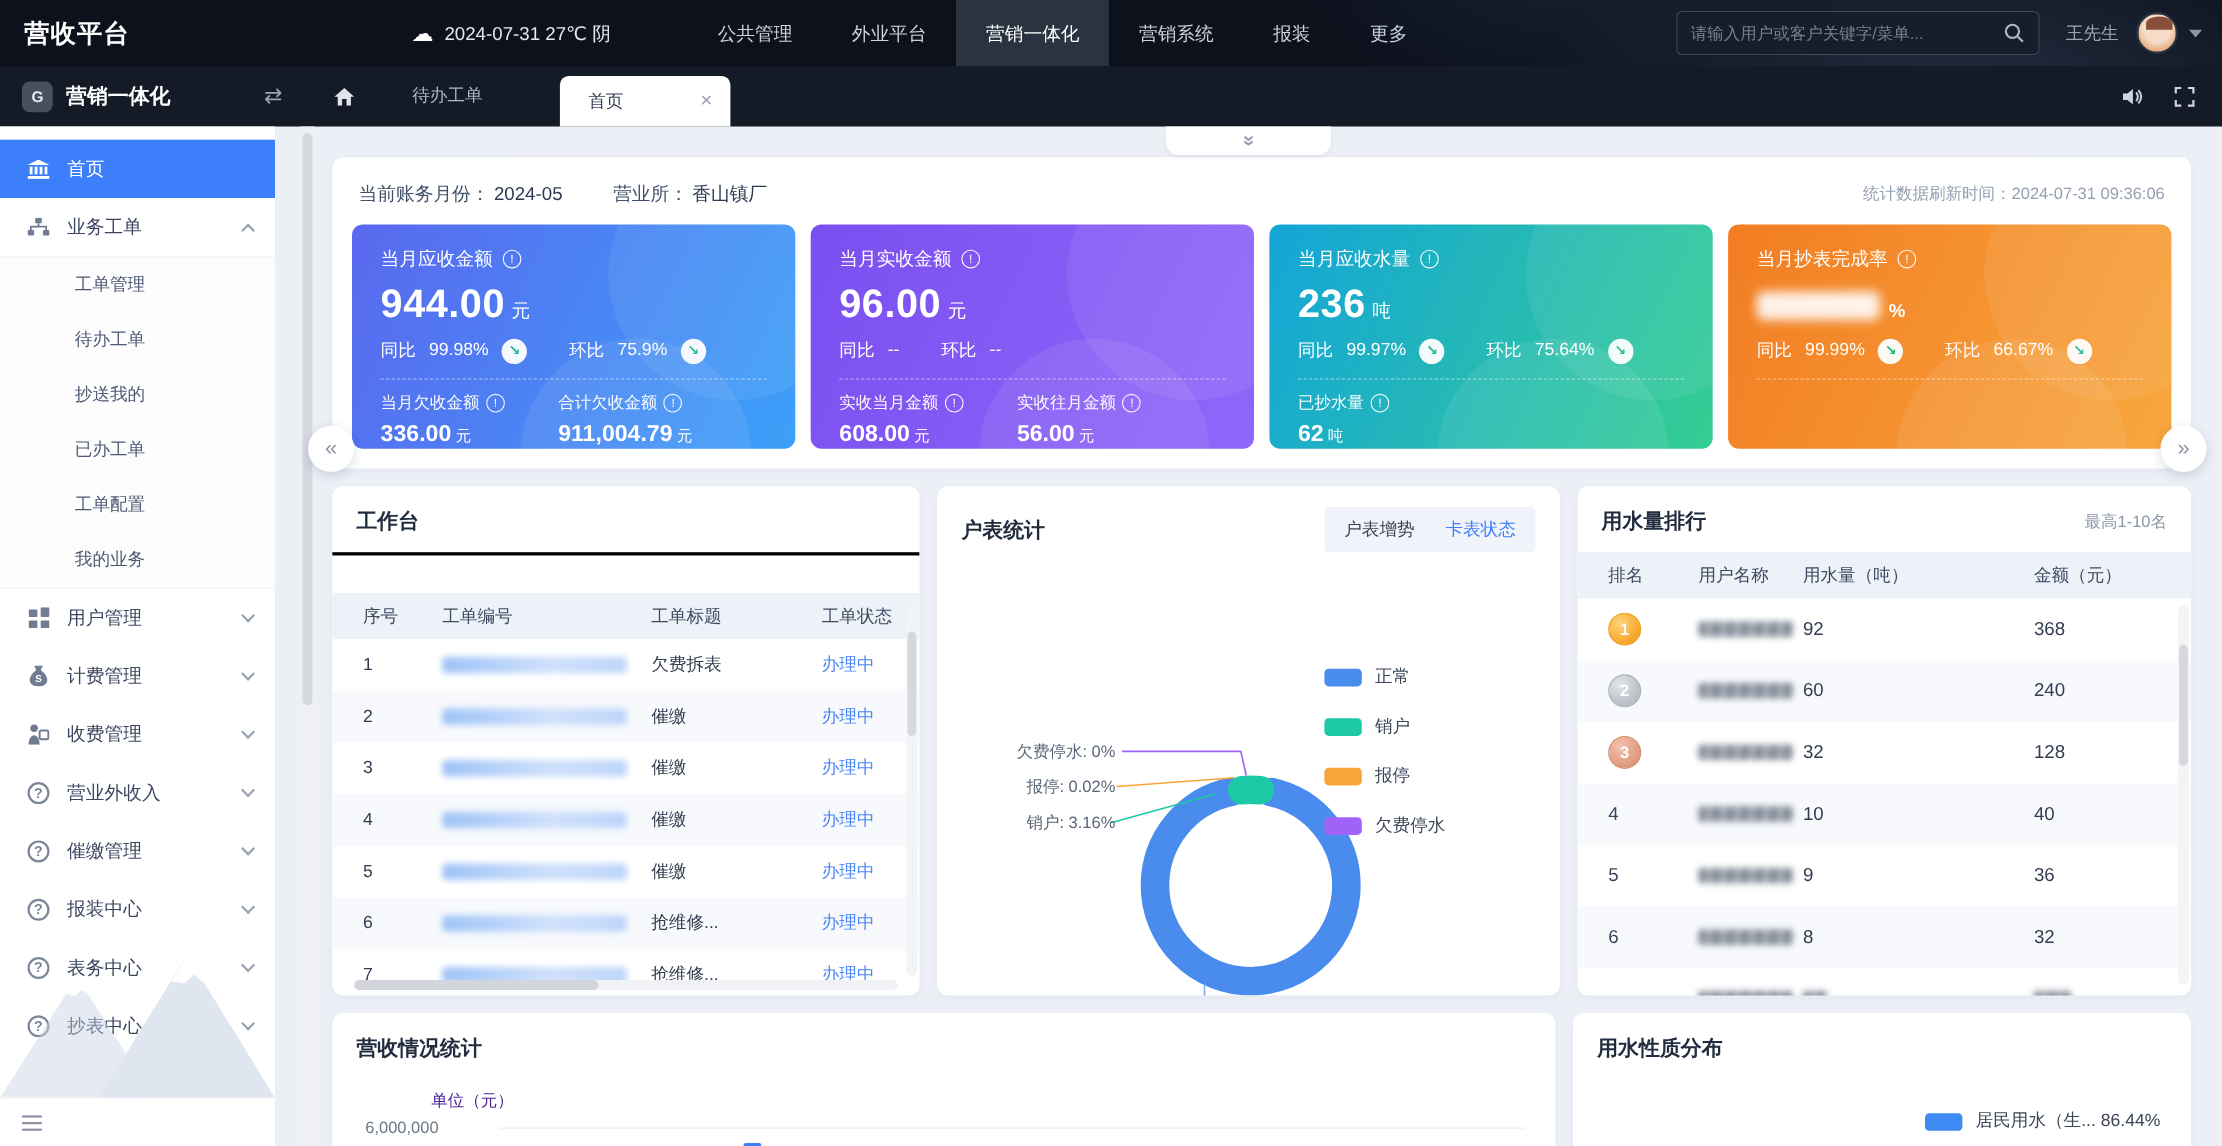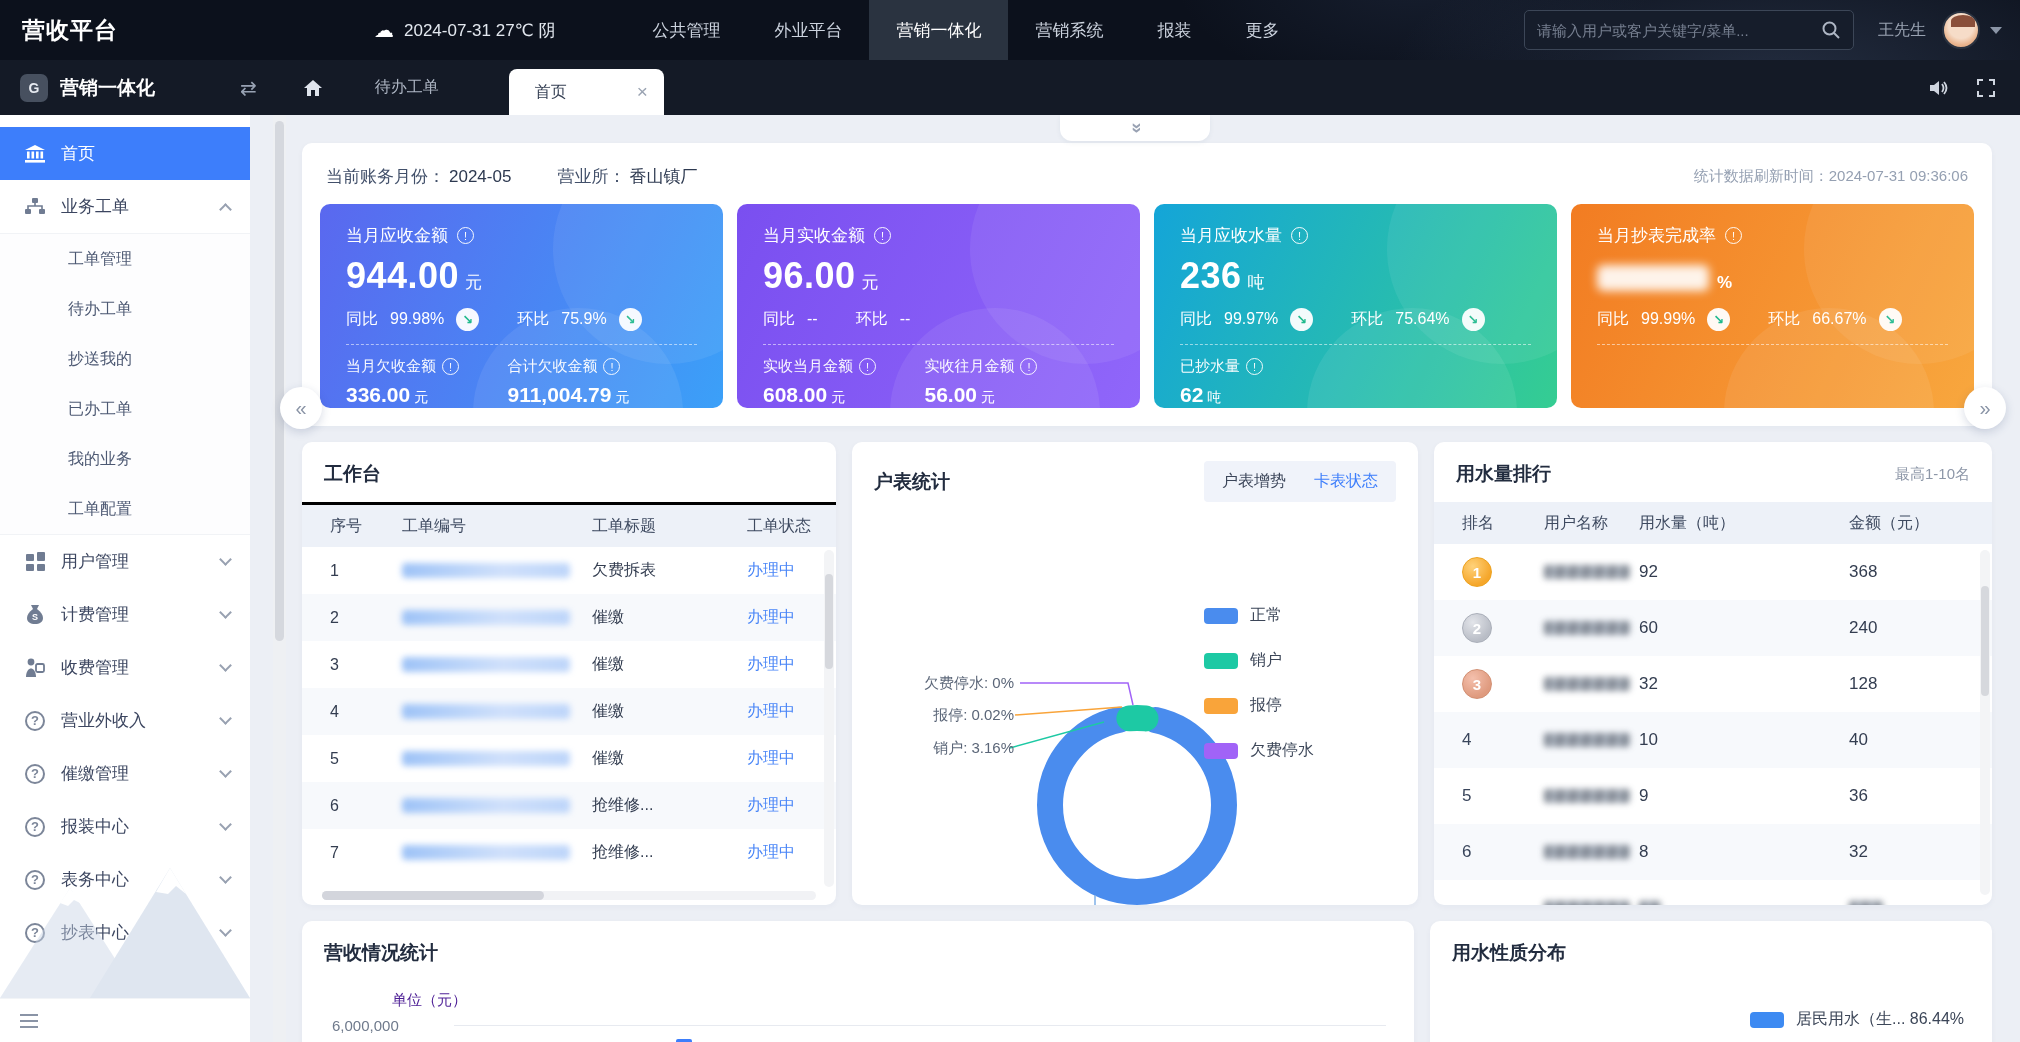--- a/index.html
+++ b/index.html
@@ -99,21 +99,21 @@
 
   
   .midrow { display:grid; grid-template-columns:534px 566px 1fr; gap:16px; margin-top:16px; height:463px; }
   .panel { position:relative; background:#fff; border-radius:10px; overflow:hidden; box-shadow:0 2px 6px rgba(30,45,90,.04); }
   .p-head { display:flex; align-items:center; justify-content:space-between; padding:19px 22px 15px; }
   .p-title { font-size:19px; font-weight:bold; color:#222c3f; }
   .p-head.line { border-bottom:3px solid #000000; }
   .p-note { font-size:15px; color:#8d97a8; }
 
   
-  .wb-header { display:grid; grid-template-columns:72px 190px 155px 1fr; padding-left:28px; height:42px; align-items:center; background:#edf1f8; font-size:16px; color:#3e4a60; }
+  .wb-header { display:grid; grid-template-columns:72px 190px 155px 1fr; padding-left:28px; height:42px; align-items:center; background:#edf1f8; font-size:16px; color:#3e4a60;margin-top:34px; }
   .wb-row { display:grid; grid-template-columns:72px 190px 155px 1fr; padding-left:28px; height:47px; align-items:center; font-size:16px; color:#333d50; cursor:pointer; }
   .wb-row:nth-child(even) { background:#f7f9fc; }
   .blur-blue { width:168px; height:15px; border-radius:4px; background:linear-gradient(90deg,#9ec3f7,#cfe0fb 60%,#bdd5fa); filter:blur(3px); }
   .status { color:#4a86f7; }
   .vscroll { position:absolute; right:2px; width:10px; border-radius:5px; background:#f3f4f6; }
   .vscroll .vthumb { position:absolute; left:1px; width:8px; border-radius:4px; background:#d6d8dd; }
   .hscroll { position:absolute; left:20px; right:20px; bottom:5px; height:9px; border-radius:5px; background:#f1f2f5; }
   .hscroll .hthumb { position:absolute; left:0; top:0; height:9px; width:45%; border-radius:5px; background:#d3d5dc; }
 
   
@@ -233,22 +233,22 @@
             </svg>
         </span>
         <span>业务工单</span>
         <span class="chev up"></span>
       </div>
       <div class="s-sub">
         <div class="s-subitem">工单管理</div>
         <div class="s-subitem">待办工单</div>
         <div class="s-subitem">抄送我的</div>
         <div class="s-subitem">已办工单</div>
+        <div class="s-subitem">工单配置</div>
         <div class="s-subitem">我的业务</div>
-        <div class="s-subitem">工单配置</div>
       </div>
 
       <div class="s-item">
         <span class="s-ico">
           <svg width="19" height="19" viewBox="0 0 19 19">
               <rect x="0" y="2" width="8" height="7" rx="1" fill="currentColor"></rect>
               <rect x="11" y="0" width="8" height="9" rx="1" fill="currentColor"></rect>
               <rect x="0" y="12" width="8" height="7" rx="1" fill="currentColor"></rect>
               <rect x="11" y="12" width="8" height="7" rx="1" fill="currentColor"></rect>
             </svg>

